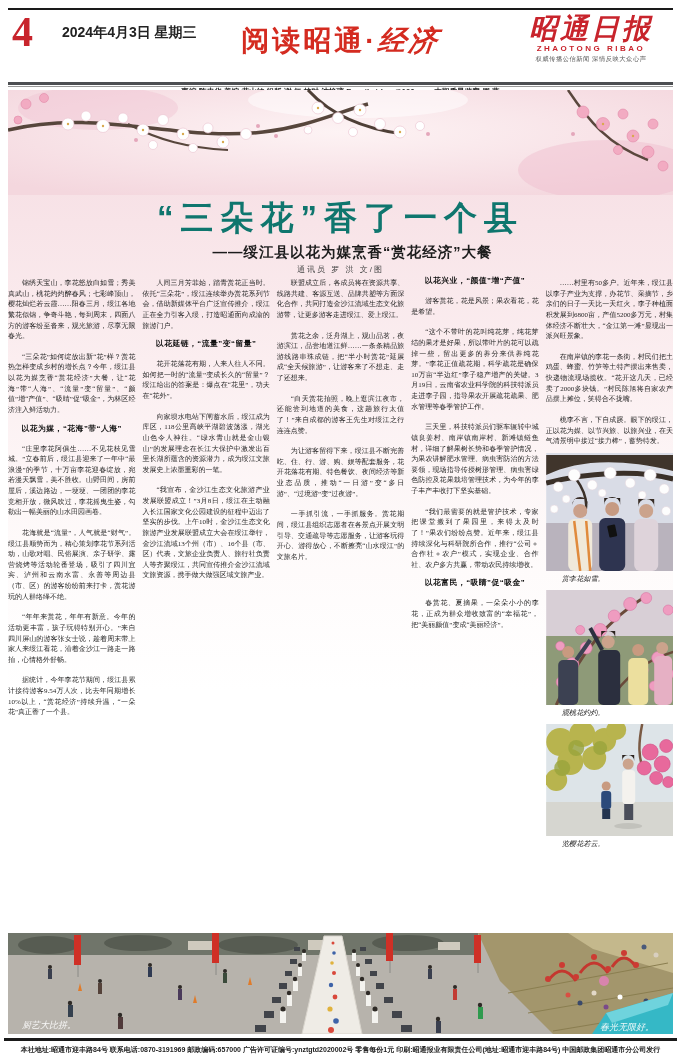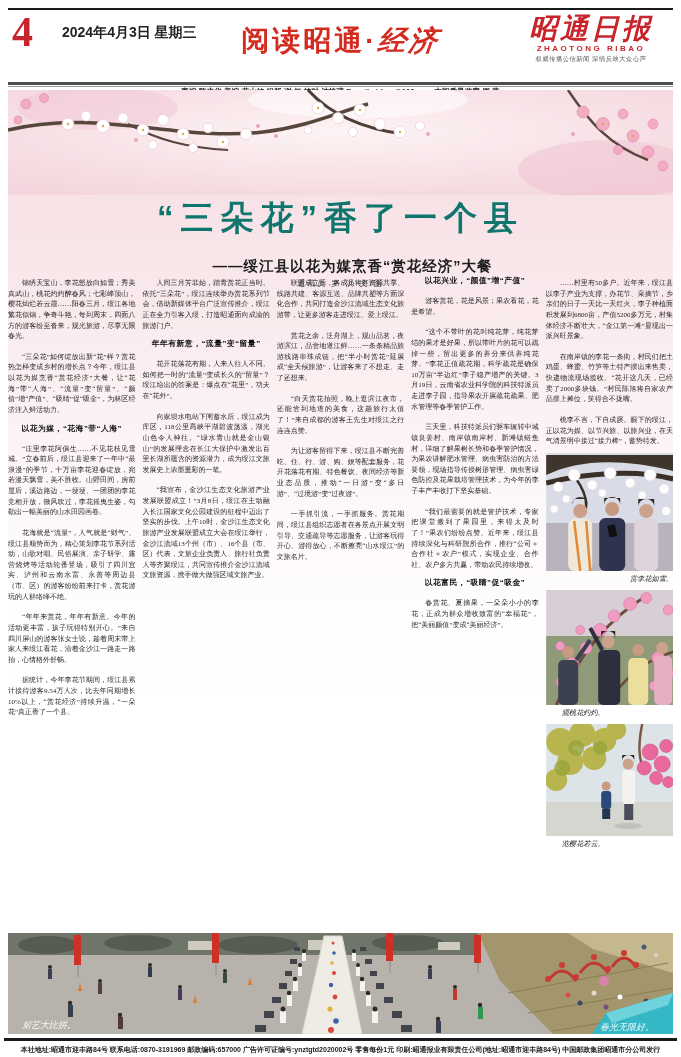--- a/index.html
+++ b/index.html
@@ -23,21 +23,21 @@
   .logo-en{font-size:8px;color:#c8242c;font-weight:bold;letter-spacing:2.5px;margin-top:1px;}
   .logo-slogan{font-size:6.3px;color:#555;margin-top:2px;letter-spacing:0.5px;}
   .staffline{position:absolute;left:0;right:0;top:71px;text-align:center;font-size:7.6px;font-weight:bold;color:#222;}
   .dblrule{position:absolute;left:8px;right:8px;top:82px;height:0;border-top:3px solid #4d4f52;border-bottom:1px solid #999;padding-top:1px;}
 
   
   .banner{position:absolute;left:8px;right:8px;top:90px;height:105px;}
   .headblock{position:absolute;left:8px;right:8px;top:196px;text-align:center;}
   .a-title{font-size:33px;font-weight:900;color:#0f766e;letter-spacing:7px;
         font-family:"Liberation Sans","DejaVu Sans",sans-serif;}
-  .a-subtitle{font-size:14.5px;font-weight:bold;color:#1c1c1c;margin-top:16px;letter-spacing:1px;padding-left:24px;}
+  .a-subtitle{font-size:14.5px;font-weight:bold;color:#1c1c1c;margin-top:2px;letter-spacing:1px;padding-left:24px;}
   .a-byline{font-size:8px;color:#444;margin-top:2px;letter-spacing:2px;}
 
   
   .cols{position:absolute;left:8px;top:268px;width:665px;height:662px;display:flex;gap:7px;}
   .col{flex:1;min-width:0;}
   .para{margin:10px 0 1px;font-size:7px;line-height:1.52;text-align:justify;color:#262626;
         text-indent:2em;font-family:"Liberation Serif","DejaVu Serif",serif;}
   .subhead{margin:7px 0 5px;font-size:7.8px;font-weight:bold;text-align:center;color:#111;letter-spacing:0.5px;}
 
   
@@ -161,21 +161,21 @@
         <p class="para">锦绣天宝山，李花怒放白如雪；秀美真武山，桃花灼灼醉春风；七彩峰顶山，樱花灿烂若云霞……阳春三月，绥江各地繁花似锦，争奇斗艳，每到周末，四面八方的游客纷至沓来，观光旅游，尽享无限春光。</p>
         <p class="para">“三朵花”如何绽放出新“花”样？赏花热怎样变成乡村的增长点？今年，绥江县以花为媒烹香“赏花经济”大餐，让“花海”带“人海”、“流量”变“留量”、“颜值”增“产值”、“吸睛”促“吸金”，为林区经济注入鲜活动力。</p>
         <h3 class="subhead">以花为媒，“花海”带“人海”</h3>
         <p class="para">“庄里李花阿俱生……不见花枝见雪城。”立春前后，绥江县迎来了一年中“最浪漫”的季节，十万亩李花迎春绽放，宛若漫天飘雪，美不胜收。山野田间，房前屋后，溪边路边，一埂埂、一团团的李花竞相开放，微风吹过，李花摇曳生姿，勾勒出一幅美丽的山水田园画卷。</p>
         <p class="para">花海就是“流量”，人气就是“财气”。绥江县顺势而为，精心策划李花节系列活动，山歌对唱、民俗展演、亲子研学、露营烧烤等活动轮番登场，吸引了四川宜宾、泸州和云南水富、永善等周边县（市、区）的游客纷纷前来打卡，赏花游玩的人群络绎不绝。</p>
         <p class="para">“年年来赏花，年年有新意。今年的活动更丰富，孩子玩得特别开心。”来自四川屏山的游客张女士说，趁着周末带上家人来绥江看花，沿着金沙江一路走一路拍，心情格外舒畅。</p>
         <p class="para">据统计，今年李花节期间，绥江县累计接待游客9.54万人次，比去年同期增长10%以上，“赏花经济”持续升温，“一朵花”真正香了一个县。</p>
       </div>
       <div class="col">
         <p class="para">人间三月芳菲始，踏青赏花正当时。依托“三朵花”，绥江连续举办赏花系列节会，借助新媒体平台广泛宣传推介，绥江正在全力引客入绥，打造昭通面向成渝的旅游门户。</p>
-        <h3 class="subhead">年年有新意，“流量”变“留量”</h3>
+        <h3 class="subhead">以花延链，“流量”变“留量”</h3>
         <p class="para">花开花落花有期，人来人往人不同。如何把一时的“流量”变成长久的“留量”？绥江给出的答案是：爆点在“花里”，功夫在“花外”。</p>
         <p class="para">向家坝水电站下闸蓄水后，绥江成为库区，118公里高峡平湖碧波荡漾，湖光山色令人神往。“绿水青山就是金山银山”的发展理念在长江大保护中激发出百里长湖所蕴含的资源潜力，成为绥江文旅发展史上浓墨重彩的一笔。</p>
         <p class="para">“我宣布，金沙江生态文化旅游产业发展联盟成立！”3月8日，绥江在主动融入长江国家文化公园建设的征程中迈出了坚实的步伐。上午10时，金沙江生态文化旅游产业发展联盟成立大会在绥江举行，金沙江流域13个州（市）、16个县（市、区）代表，文旅企业负责人、旅行社负责人等齐聚绥江，共同宣传推介金沙江流域文旅资源，携手做大做强区域文旅产业。</p>
       </div>
       <div class="col">
         <p class="para">联盟成立后，各成员将在资源共享、线路共建、客源互送、品牌共塑等方面深化合作，共同打造金沙江流域生态文化旅游带，让更多游客走进绥江、爱上绥江。</p>
         <p class="para">赏花之余，泛舟湖上，观山品茗，夜游滨江，品尝地道江鲜……一条条精品旅游线路串珠成链，把“半小时赏花”延展成“全天候旅游”，让游客来了不想走、走了还想来。</p>
         <p class="para">“白天赏花拍照，晚上逛滨江夜市，还能尝到地道的美食，这趟旅行太值了！”来自成都的游客王先生对绥江之行连连点赞。</p>
         <p class="para">为让游客留得下来，绥江县不断完善吃、住、行、游、购、娱等配套服务，花开花落花有期、特色餐饮、夜间经济等新业态品质，推动“一日游”变“多日游”、“过境游”变“过夜游”。</p>
         <p class="para">一手抓引流，一手抓服务。赏花期间，绥江县组织志愿者在各景点开展文明引导、交通疏导等志愿服务，让游客玩得开心、游得放心，不断擦亮“山水绥江”的文旅名片。</p>
@@ -189,21 +189,21 @@
         <h3 class="subhead">以花富民，“吸睛”促“吸金”</h3>
         <p class="para">春赏花、夏摘果，一朵朵小小的李花，正成为群众增收致富的“幸福花”，把“美丽颜值”变成“美丽经济”。</p>
       </div>
       <div class="col" id="col5">
       <div id="col5-text">
           <p class="para">……村里有50多户。近年来，绥江县以李子产业为支撑，办花节、采摘节，乡亲们的日子一天比一天红火，李子种植面积发展到6800亩，产值5200多万元，村集体经济不断壮大，“金江第一滩”显现出一派兴旺景象。</p>
           <p class="para">在南岸镇的李花一条街，村民们把土鸡蛋、蜂蜜、竹笋等土特产摆出来售卖，快递物流现场揽收。“花开这几天，已经卖了2000多块钱。”村民陈旭将自家农产品摆上摊位，笑得合不拢嘴。</p>
           <p class="para">桃李不言，下自成蹊。眼下的绥江，正以花为媒、以节兴旅、以旅兴业，在天气清景明中接过“接力棒”，蓄势待发。</p>
         </div>
 
-      <figure class="photo" style="margin-top:6px;text-align:right;">
+      <figure class="photo" style="margin-top:6px;">
         <svg width="127" height="118" viewBox="0 0 127 118">
           <rect width="127" height="118" fill="#d9dce6"></rect>
           <rect y="70" width="127" height="48" fill="#b9b3bd"></rect>
           <path d="M0,22 C30,8 70,4 127,18 L127,2 L0,2 Z" fill="#40352c"></path>
           <path d="M0,30 C40,20 90,16 127,26" stroke="#3a3028" stroke-width="5" fill="none"></path>
           <path d="M30,26 C40,40 42,52 38,62" stroke="#3a3028" stroke-width="2.5" fill="none"></path>
           <g fill="#fdfdfd" stroke="#e4d7de" stroke-width="0.6">
             <circle cx="12" cy="34" r="5"></circle>
               <circle cx="28" cy="22" r="6"></circle>
               <circle cx="46" cy="32" r="5"></circle>

